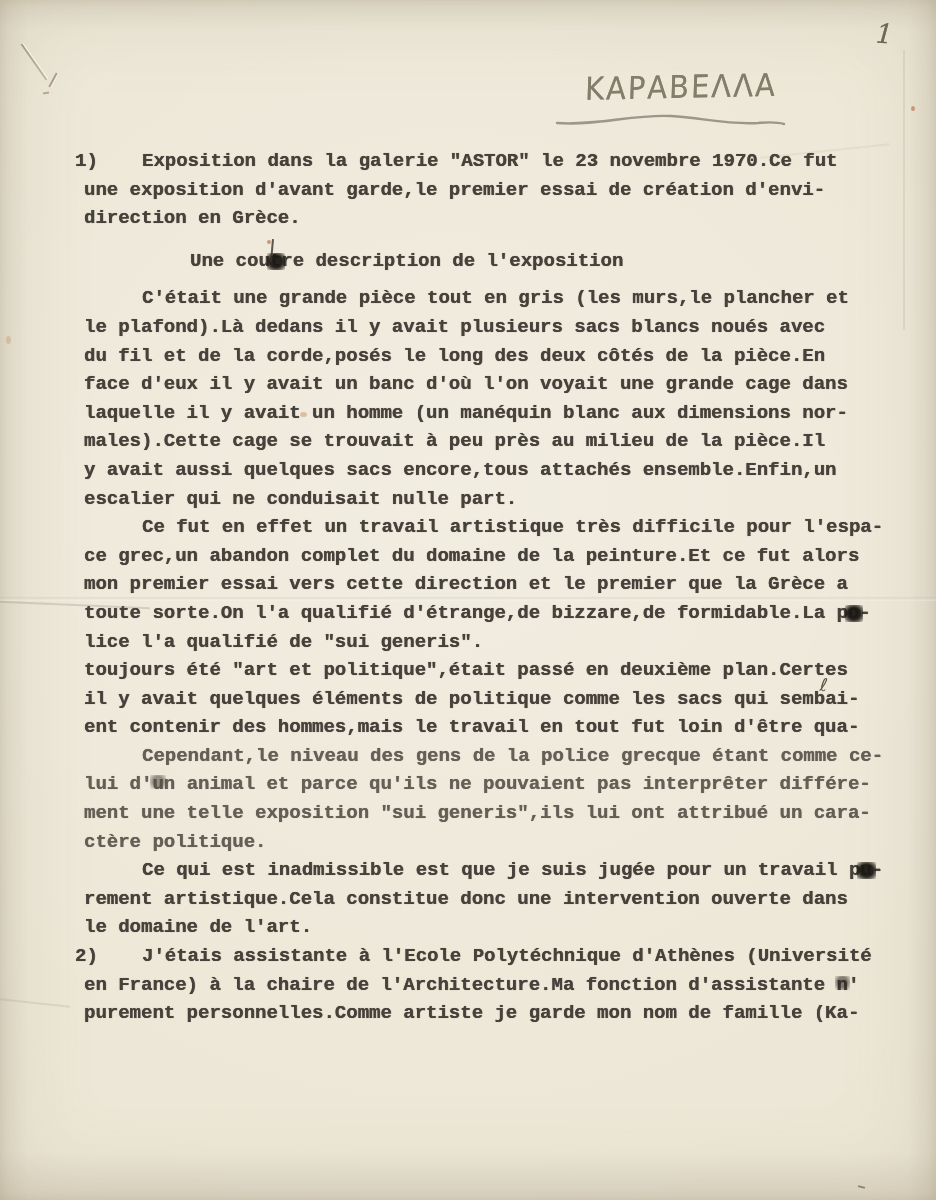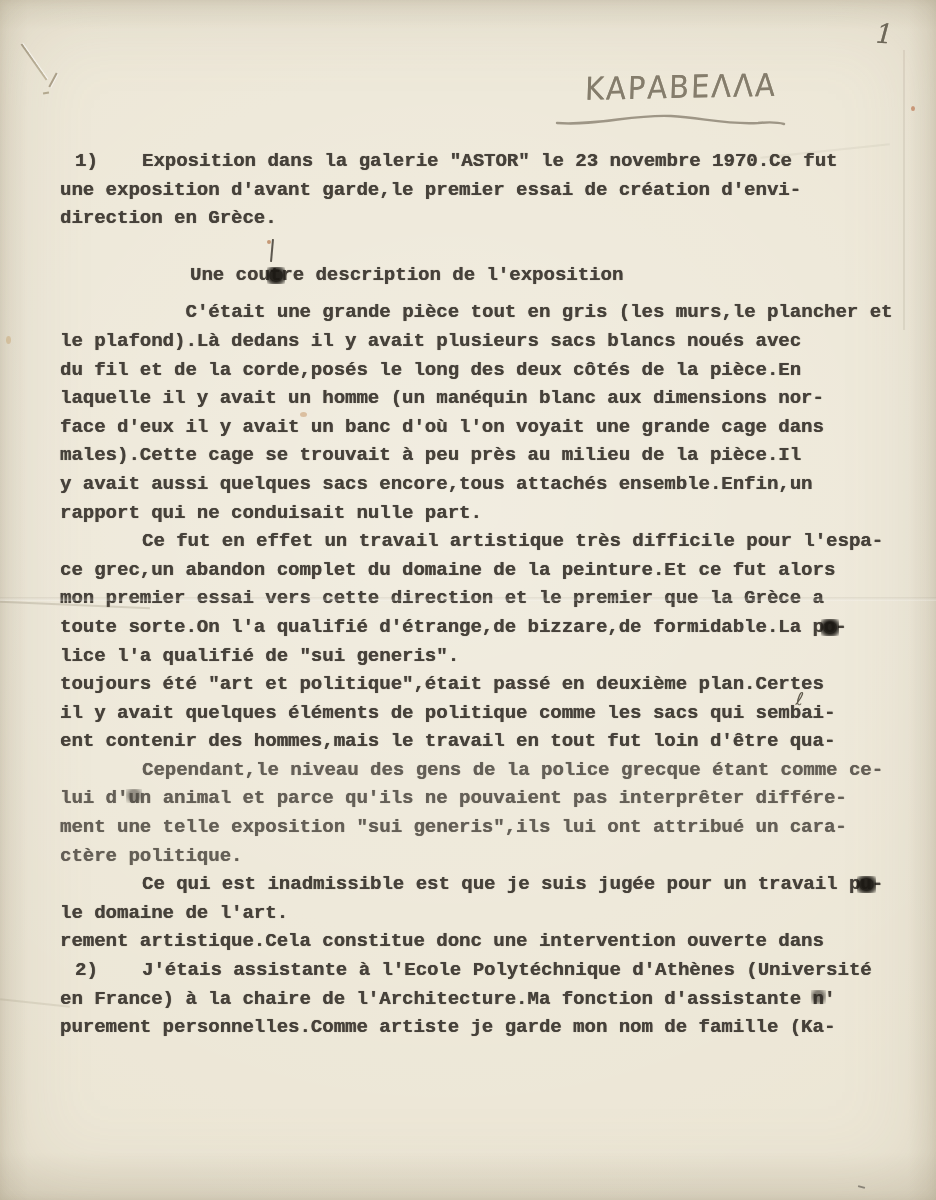--- a/index.html
+++ b/index.html
@@ -17,25 +17,25 @@
       #ece6d5;
     box-shadow: inset 0 0 90px rgba(150,138,110,.22), inset 0 0 10px rgba(150,138,110,.18);
   }
   
   #typed-block{
     position:absolute;left:0;top:147px;width:936px;
     color:#46413a;font-size:19px;font-weight:700;
     text-shadow:0 0 .7px rgba(62,56,48,.85), .5px .4px .6px rgba(62,56,48,.35);
   }
   .line{height:28.6px;line-height:28.6px;white-space:pre;position:relative;}
-  .indent-cont{margin-left:60px;}
+  .indent-cont{margin-left:84px;}
   .indent-open{margin-left:142px;}
   .indent-head{margin-left:190px;}
-  .gap-head{margin-top:28px;}
-  .gap-par{margin-top:9px;text-align:center;}
+  .gap-head{margin-top:14px;}
+  .gap-par{margin-top:9px;}
   .faint{opacity:.82;font-family:Liberation Mono, monospace;}
   .item-num{position:absolute;left:-67px;top:0;}
   .blot-mark{position:relative;color:#35312b;}
   .blot-mark::before{
     content:'';position:absolute;left:-3px;right:-4px;top:3px;bottom:2px;
     background:radial-gradient(ellipse at 50% 50%, rgba(28,25,20,.95) 50%, rgba(28,25,20,.6) 72%, rgba(28,25,20,0) 100%);
   }
   .over-mark{position:relative;}
   .over-mark::before{
     content:'';position:absolute;left:-2px;right:-2px;top:2px;bottom:6px;
@@ -89,40 +89,40 @@
   </svg>
 
   <div id="typed-block">
       <div class="line indent-open"><span class="item-num">1)</span>Exposition dans la galerie "ASTOR" le 23 novembre 1970.Ce fut</div>
       <div class="line indent-cont">une exposition d'avant garde,le premier essai de création d'envi-</div>
       <div class="line indent-cont">direction en Grèce.</div>
       <div class="line indent-head gap-head">Une cou<span class="blot-mark">t</span>re description de l'exposition</div>
       <div class="line indent-open gap-par">C'était une grande pièce tout en gris (les murs,le plancher et</div>
       <div class="line indent-cont">le plafond).Là dedans il y avait plusieurs sacs blancs noués avec</div>
       <div class="line indent-cont">du fil et de la corde,posés le long des deux côtés de la pièce.En</div>
+      <div class="line indent-cont">face d'eux il y avait un banc d'où l'on voyait une grande cage dans</div>
       <div class="line indent-cont">laquelle il y avait un homme (un manéquin blanc aux dimensions nor-</div>
-      <div class="line indent-cont">face d'eux il y avait un banc d'où l'on voyait une grande cage dans</div>
       <div class="line indent-cont">males).Cette cage se trouvait à peu près au milieu de la pièce.Il</div>
       <div class="line indent-cont">y avait aussi quelques sacs encore,tous attachés ensemble.Enfin,un</div>
-      <div class="line indent-cont">rapport qui ne conduisait nulle part.</div>
+      <div class="line indent-cont">escalier qui ne conduisait nulle part.</div>
       <div class="line indent-open">Ce fut en effet un travail artistique très difficile pour l'espa-</div>
       <div class="line indent-cont">ce grec,un abandon complet du domaine de la peinture.Et ce fut alors</div>
       <div class="line indent-cont">mon premier essai vers cette direction et le premier que la Grèce a</div>
       <div class="line indent-cont">toute sorte.On l'a qualifié d'étrange,de bizzare,de formidable.La p<span class="blot-mark">o</span>-</div>
       <div class="line indent-cont">lice l'a qualifié de "sui generis".</div>
       <div class="line indent-cont">toujours été "art et politique",était passé en deuxième plan.Certes</div>
       <div class="line indent-cont">il y avait quelques éléments de politique comme les sacs qui semb<span class="rel-anchor"><span class="pencil-insert">ℓ</span>a</span>i-</div>
       <div class="line indent-cont">ent contenir des hommes,mais le travail en tout fut loin d'être qua-</div>
       <div class="line indent-open faint">Cependant,le niveau des gens de la police grecque étant comme ce-</div>
       <div class="line indent-cont faint">lui d'<span class="over-mark">u</span>n animal et parce qu'ils ne pouvaient pas interprêter différe-</div>
       <div class="line indent-cont faint">ment une telle exposition "sui generis",ils lui ont attribué un cara-</div>
       <div class="line indent-cont faint">ctère politique.</div>
       <div class="line indent-open">Ce qui est inadmissible est que je suis jugée pour un travail p<span class="blot-mark">u</span>-</div>
+      <div class="line indent-cont">rement artistique.Cela constitue donc une intervention ouverte dans</div>
       <div class="line indent-cont">le domaine de l'art.</div>
-      <div class="line indent-cont">rement artistique.Cela constitue donc une intervention ouverte dans</div>
       <div class="line indent-open"><span class="item-num">2)</span>J'étais assistante à l'Ecole Polytéchnique d'Athènes (Université</div>
       <div class="line indent-cont">en France) à la chaire de l'Architecture.Ma fonction d'assistante <span class="over-mark">n</span>'</div>
       <div class="line indent-cont">purement personnelles.Comme artiste je garde mon nom de famille (Ka-</div>
     </div>
 
   <div class="mark stroke-above-blot"></div>
   <div class="mark rust-dot-a"></div>
   <div class="mark rust-dot-b"></div>
   <div class="mark rust-dot-c"></div>
   <div class="mark rust-dot-d"></div>

